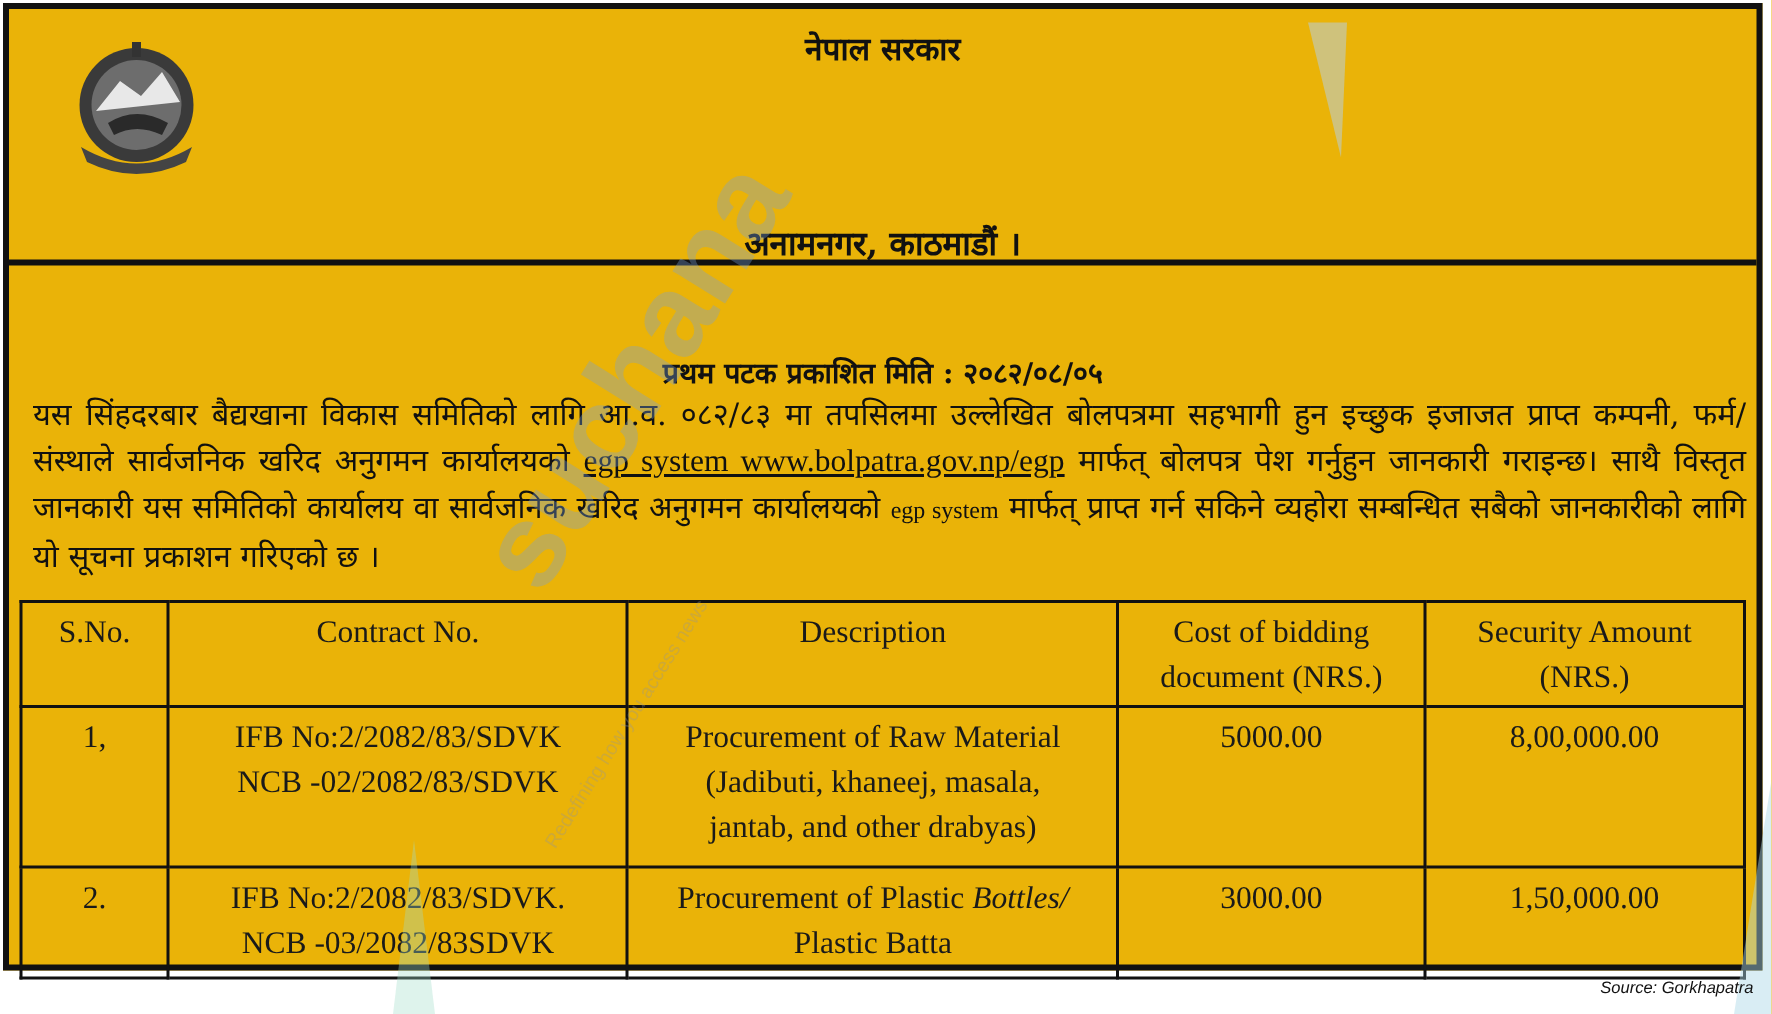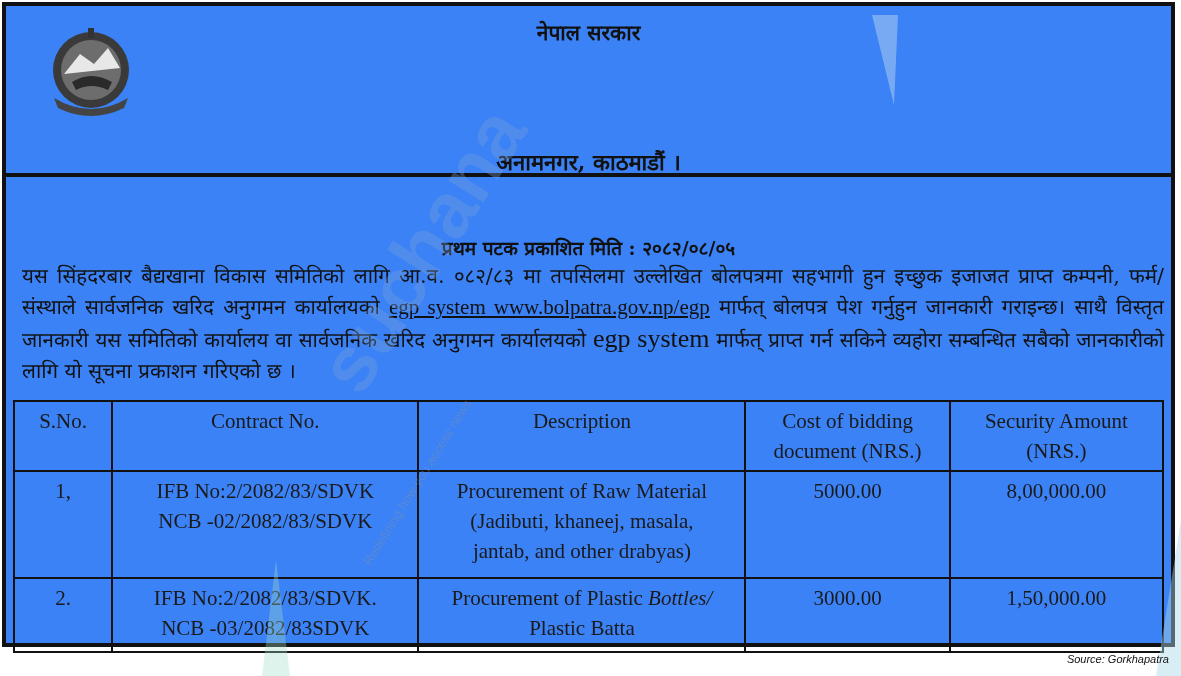--- a/index.html
+++ b/index.html
@@ -2,21 +2,21 @@
 <html><head>
   <meta charset="utf-8">
   <style>
     html, body { margin: 0; padding: 0; }
     body {
       width: 1181px; height: 676px; background: #ffffff; position: relative; overflow: hidden;
       font-family: "DejaVu Serif", serif; color: #111;
     }
     .frame {
       position: absolute; left: 2px; top: 2px; width: 1173px; height: 645px;
-      border: 4px solid #111; box-sizing: border-box; background: #3b82f6;
+      border: 4px solid #111; box-sizing: border-box; background: #eab308;
     }
     .header {
       position: absolute; left: 0; top: 0; width: 100%; height: 171px;
       border-bottom: 4px solid #111; box-sizing: border-box;
     }
     .emblem {
       position: absolute; left: 36px; top: 18px; width: 98px; height: 92px;
     }
     .h-line1 { position: absolute; left: 0; width: 100%; text-align: center; top: 12px; font-size: 21px; font-weight: bold; }
     .h-line2 { position: absolute; left: 0; width: 100%; text-align: center; top: 48px; font-size: 23px; font-weight: bold; }
@@ -28,21 +28,21 @@
     }
     .pub-date {
       position: absolute; left: 0; top: 229px; width: 100%; text-align: center;
       font-size: 19px; font-weight: bold;
     }
     .body-text {
       position: absolute; left: 16px; top: 255px; width: 1142px;
       font-size: 20.5px; line-height: 31px; text-align: justify;
     }
     .body-text .link { text-decoration: underline; font-family: "Liberation Serif", serif; font-size: 21px; }
-    .body-text .latin { font-family: "Liberation Serif", serif; font-size: 26px; }
+    .body-text .latin { font-family: "Liberation Serif", serif; font-size: 16px; }
     table.tenders {
       position: absolute; left: 13px; top: 400px; width: 1151px; border-collapse: collapse;
       font-family: "Liberation Serif", serif; font-size: 21px; color: #1a1a1a;
     }
     table.tenders th, table.tenders td {
       border: 2px solid #111; text-align: center; vertical-align: top; font-weight: normal;
       padding: 4px 16px; line-height: 30px;
     }
     table.tenders th { height: 56px; }
     table.tenders tr.r1 td { height: 97px; }

